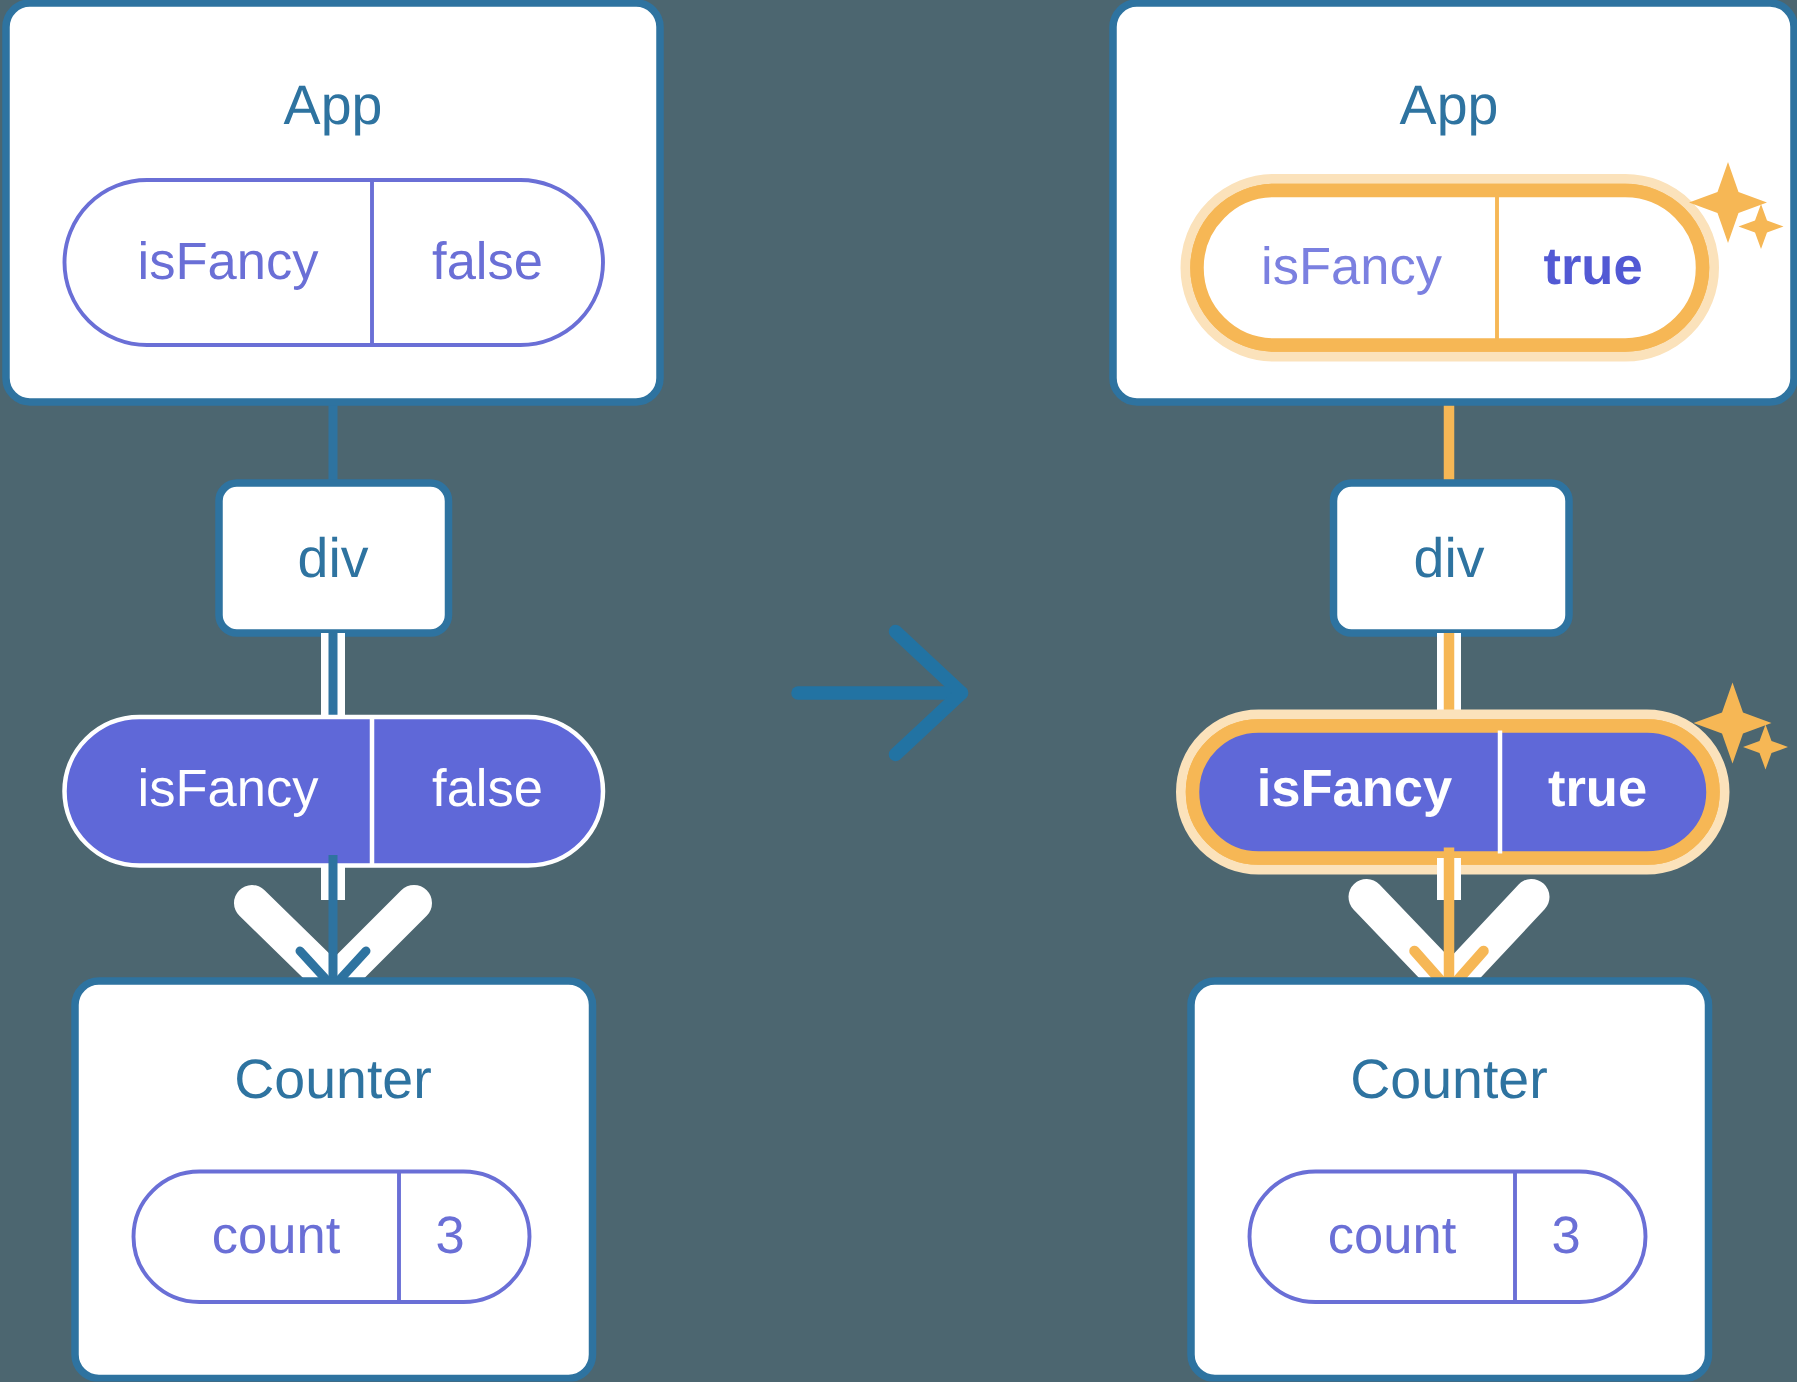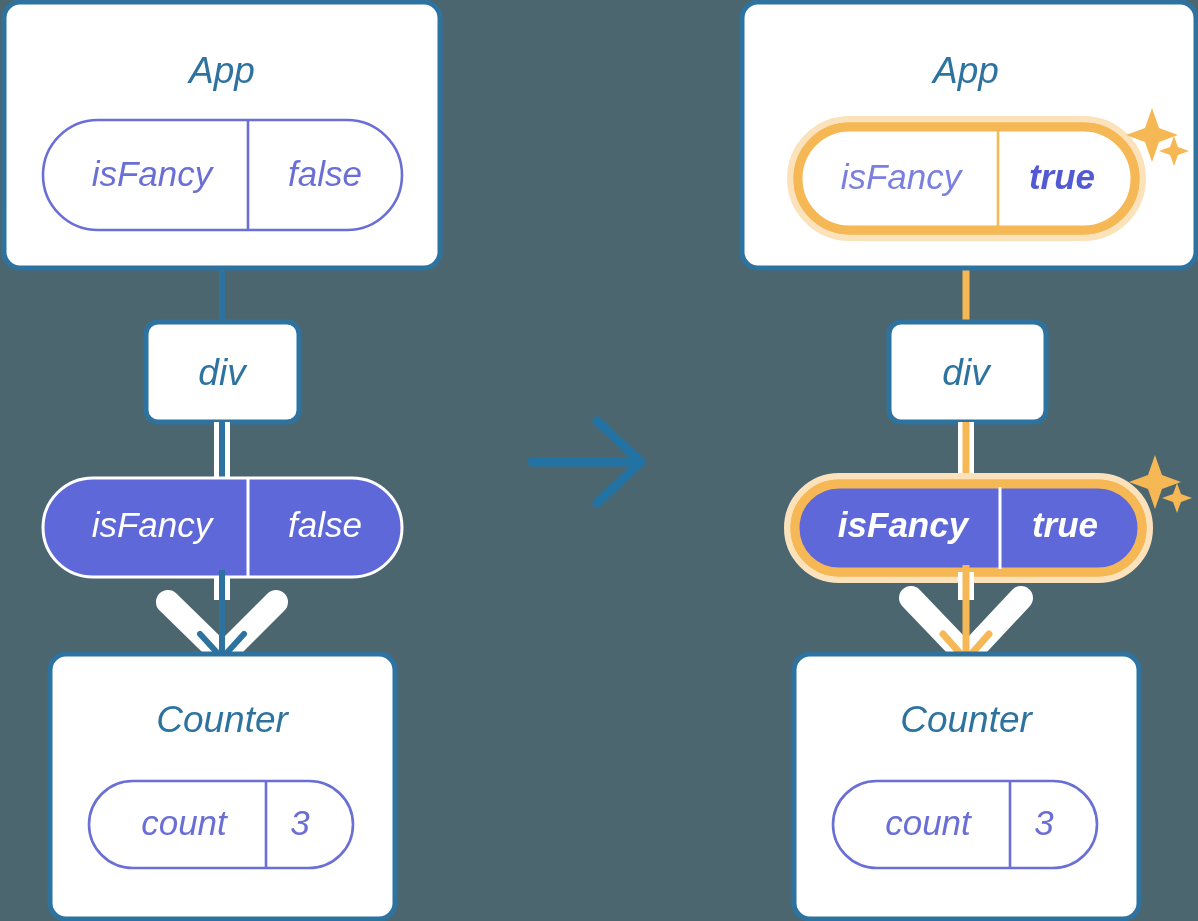--- a/index.html
+++ b/index.html
@@ -13,21 +13,20 @@
     height: 921px;
     position: relative;
     overflow: hidden;
     font-family: "Liberation Sans", sans-serif;
   }
   #stage {
     position: absolute;
     left: 0; top: 0;
     width: 1198px;
     height: 921px;
-    font-style: italic;
   }
   #stage svg {
     display: block;
     width: 1198px;
     height: 921px;
   }
   .box-fill   { fill: #ffffff; }
   .box-stroke { fill: none; stroke: #2e73a0; stroke-width: 5; }
   .title-text {
     font-family: "Liberation Sans", sans-serif;

